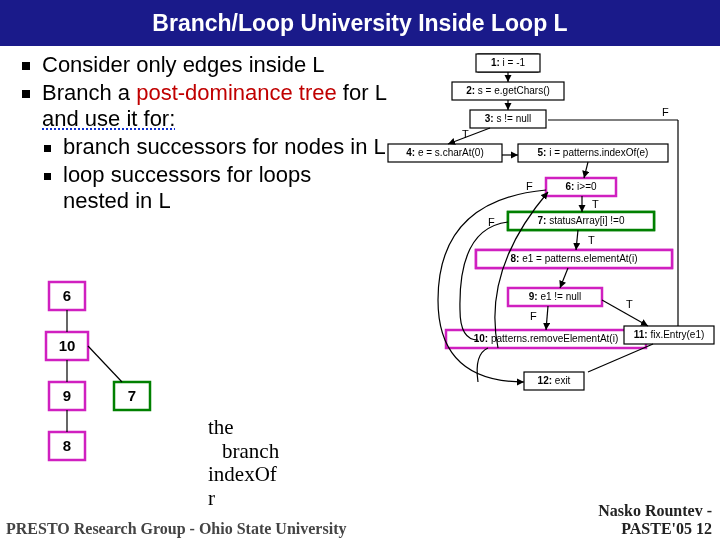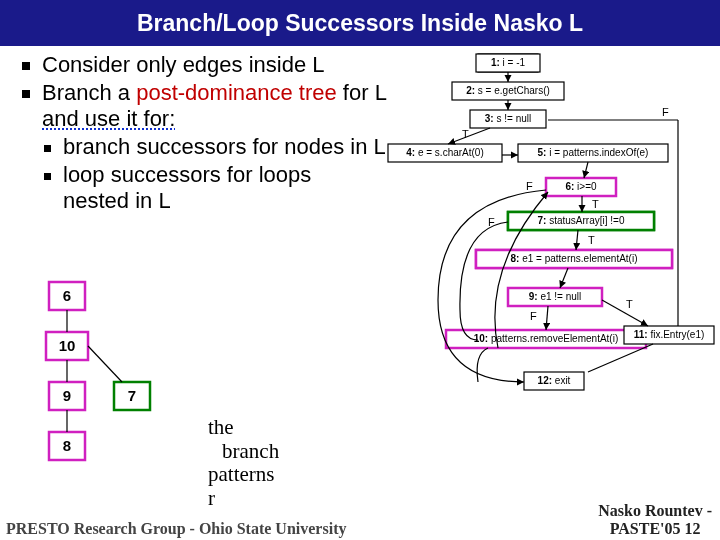--- a/index.html
+++ b/index.html
@@ -43,21 +43,21 @@
     text-underline-offset:3px;
   }
   .footer{
     position:absolute;left:0;right:0;bottom:0;height:30px;
     font-family:"Comic Sans MS",cursive;font-size:16px;color:#444;
     display:flex;justify-content:space-between;align-items:flex-end;
     padding:0 8px 2px 6px;
     text-shadow:0 0 1px #fff,0 0 2px #fff,1px 1px 0 #fff;
     font-weight:bold;
   }
-  .footer .right{color:#222;text-align:center;}
+  .footer .right{color:#222;text-align:right;}
   
   .diagram-right{
     position:absolute;top:4px;right:4px;width:338px;height:460px;
   }
   .diagram-left{
     position:absolute;left:34px;top:228px;width:140px;height:230px;
   }
   .branch-note{
     position:absolute;left:208px;top:370px;width:160px;
     font-size:21px;line-height:1.12;
@@ -73,21 +73,21 @@
   .blk{stroke:#000;stroke-width:1.2;fill:none;}
   .tree-box{fill:#fff;stroke:#000;stroke-width:2;}
   .tree-box.mag{stroke:#d020c0;stroke-width:2.5;}
   .tree-box.grn{stroke:#008000;stroke-width:2.5;}
   .tree-num{font-weight:bold;font-size:15px;}
 </style>
 </head>
 <body>
 
 <div class="titlebar">
-    <span>Branch/Loop Successors Inside Nasko L</span>
+    <span>Branch/Loop University Inside Loop L</span>
   </div>
 
 <div class="body-area">
 
   <div class="bullets">
     <div class="row">
       <div class="sq"></div>
       <div class="txt">Consider only edges inside L</div>
     </div>
     <div class="row">
@@ -125,21 +125,21 @@
 
     <line class="blk" x1="33" y1="36" x2="33" y2="58"></line>
     <line class="blk" x1="33" y1="86" x2="33" y2="108"></line>
     <line class="blk" x1="33" y1="136" x2="33" y2="158"></line>
     <line class="blk" x1="54" y1="72" x2="88" y2="108"></line>
   </svg>
 
   <div class="branch-note">
     <div>the</div>
     <div style="padding-left:14px">branch</div>
-    <div>patterns</div>
+    <div>indexOf</div>
     <div>r</div>
   </div>
 
   <svg class="diagram-right" viewBox="0 0 338 460">
     <defs>
       <marker id="ar" markerWidth="8" markerHeight="8" refX="6" refY="3" orient="auto">
         <path d="M0,0 L6,3 L0,6 Z" fill="#000"></path>
       </marker>
     </defs>
 

